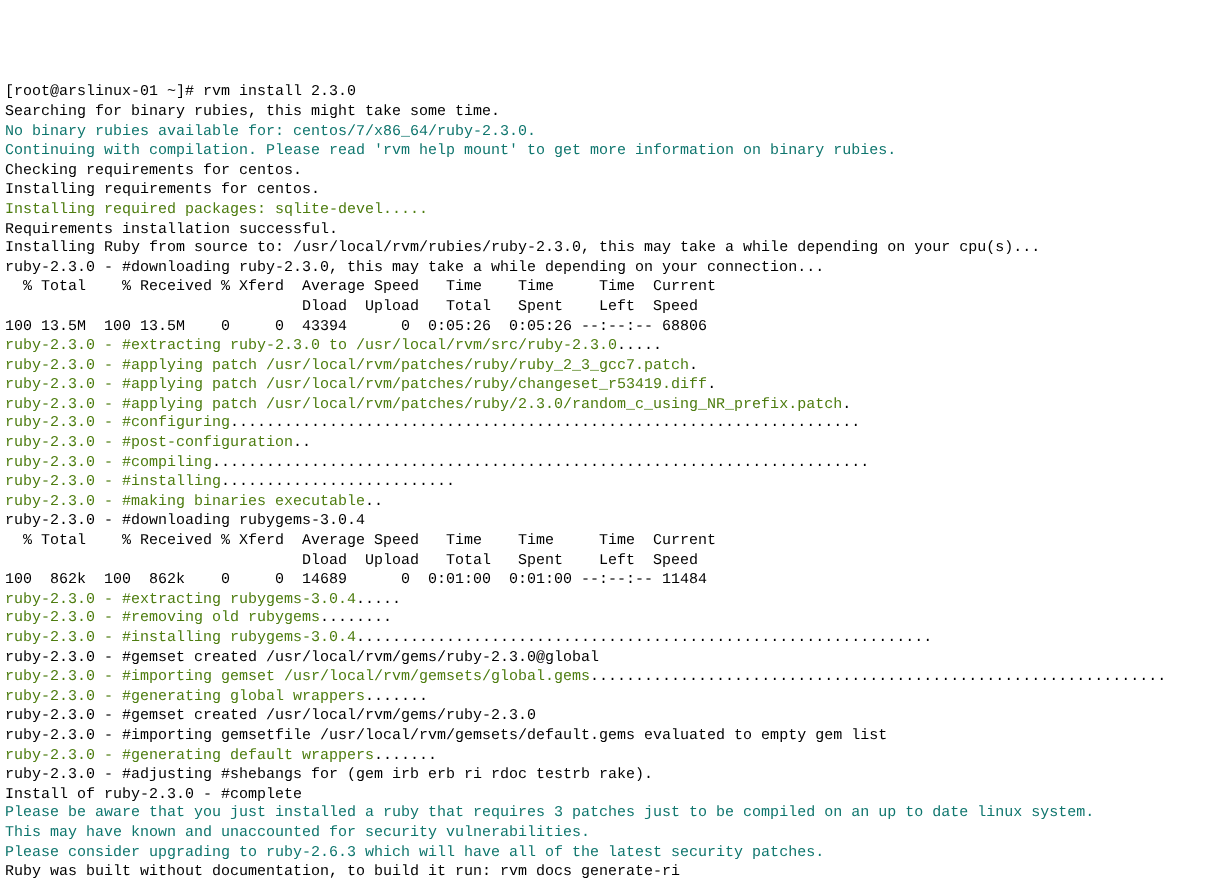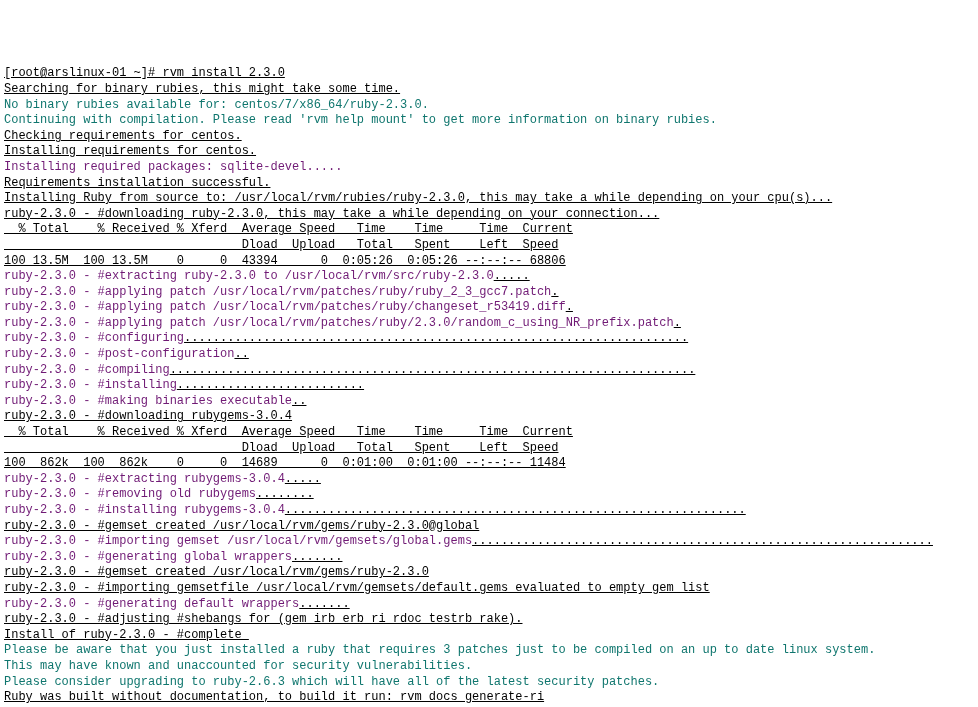--- a/index.html
+++ b/index.html
@@ -6,23 +6,23 @@
       background: #ffffff;
       font-family: 'Courier New', monospace;
       font-size: 12px;
       line-height: 1.3;
       margin: 0;
       padding: 4px;
       color: #000000;
       white-space: pre;
       position: relative;
     }
-    .green { color: #701a75; font-family: Liberation Mono, monospace; }
+    .green { color: #4d7c0f; font-family: Liberation Mono, monospace; }
     .yellow { color: #0f766e; }
-    .black { color: #000000; text-decoration: underline; }
+    .black { color: #000000; }
   </style>
 </head>
 <body>
 
 
 
 <div id="terminal"><div class="black">[root@arslinux-01 ~]# rvm install 2.3.0</div><div class="black">Searching for binary rubies, this might take some time.</div><div class="yellow">No binary rubies available for: centos/7/x86_64/ruby-2.3.0.</div><div class="yellow">Continuing with compilation. Please read 'rvm help mount' to get more information on binary rubies.</div><div class="black">Checking requirements for centos.</div><div class="black">Installing requirements for centos.</div><div class="green">Installing required packages: sqlite-devel.....</div><div class="black">Requirements installation successful.</div><div class="black">Installing Ruby from source to: /usr/local/rvm/rubies/ruby-2.3.0, this may take a while depending on your cpu(s)...</div><div class="black">ruby-2.3.0 - #downloading ruby-2.3.0, this may take a while depending on your connection...</div><div class="black">  % Total    % Received % Xferd  Average Speed   Time    Time     Time  Current</div><div class="black">                                 Dload  Upload   Total   Spent    Left  Speed</div><div class="black">100 13.5M  100 13.5M    0     0  43394      0  0:05:26  0:05:26 --:--:-- 68806</div><div><span class="green">ruby-2.3.0 - #extracting ruby-2.3.0 to /usr/local/rvm/src/ruby-2.3.0</span><span class="black">.....</span></div><div><span class="green">ruby-2.3.0 - #applying patch /usr/local/rvm/patches/ruby/ruby_2_3_gcc7.patch</span><span class="black">.</span></div><div><span class="green">ruby-2.3.0 - #applying patch /usr/local/rvm/patches/ruby/changeset_r53419.diff</span><span class="black">.</span></div><div><span class="green">ruby-2.3.0 - #applying patch /usr/local/rvm/patches/ruby/2.3.0/random_c_using_NR_prefix.patch</span><span class="black">.</span></div><div><span class="green">ruby-2.3.0 - #configuring</span><span class="black">......................................................................</span></div><div><span class="green">ruby-2.3.0 - #post-configuration</span><span class="black">..</span></div><div><span class="green">ruby-2.3.0 - #compiling</span><span class="black">.........................................................................</span></div><div><span class="green">ruby-2.3.0 - #installing</span><span class="black">..........................</span></div><div><span class="green">ruby-2.3.0 - #making binaries executable</span><span class="black">..</span></div><div class="black">ruby-2.3.0 - #downloading rubygems-3.0.4</div><div class="black">  % Total    % Received % Xferd  Average Speed   Time    Time     Time  Current</div><div class="black">                                 Dload  Upload   Total   Spent    Left  Speed</div><div class="black">100  862k  100  862k    0     0  14689      0  0:01:00  0:01:00 --:--:-- 11484</div><div><span class="green">ruby-2.3.0 - #extracting rubygems-3.0.4</span><span class="black">.....</span></div><div><span class="green">ruby-2.3.0 - #removing old rubygems</span><span class="black">........</span></div><div><span class="green">ruby-2.3.0 - #installing rubygems-3.0.4</span><span class="black">................................................................</span></div><div class="black">ruby-2.3.0 - #gemset created /usr/local/rvm/gems/ruby-2.3.0@global</div><div><span class="green">ruby-2.3.0 - #importing gemset /usr/local/rvm/gemsets/global.gems</span><span class="black">................................................................</span></div><div><span class="green">ruby-2.3.0 - #generating global wrappers</span><span class="black">.......</span></div><div class="black">ruby-2.3.0 - #gemset created /usr/local/rvm/gems/ruby-2.3.0</div><div class="black">ruby-2.3.0 - #importing gemsetfile /usr/local/rvm/gemsets/default.gems evaluated to empty gem list</div><div><span class="green">ruby-2.3.0 - #generating default wrappers</span><span class="black">.......</span></div><div class="black">ruby-2.3.0 - #adjusting #shebangs for (gem irb erb ri rdoc testrb rake).</div><div class="black">Install of ruby-2.3.0 - #complete </div><div class="yellow">Please be aware that you just installed a ruby that requires 3 patches just to be compiled on an up to date linux system.</div><div class="yellow">This may have known and unaccounted for security vulnerabilities.</div><div class="yellow">Please consider upgrading to ruby-2.6.3 which will have all of the latest security patches.</div><div class="black">Ruby was built without documentation, to build it run: rvm docs generate-ri</div></div>
 
 
 

